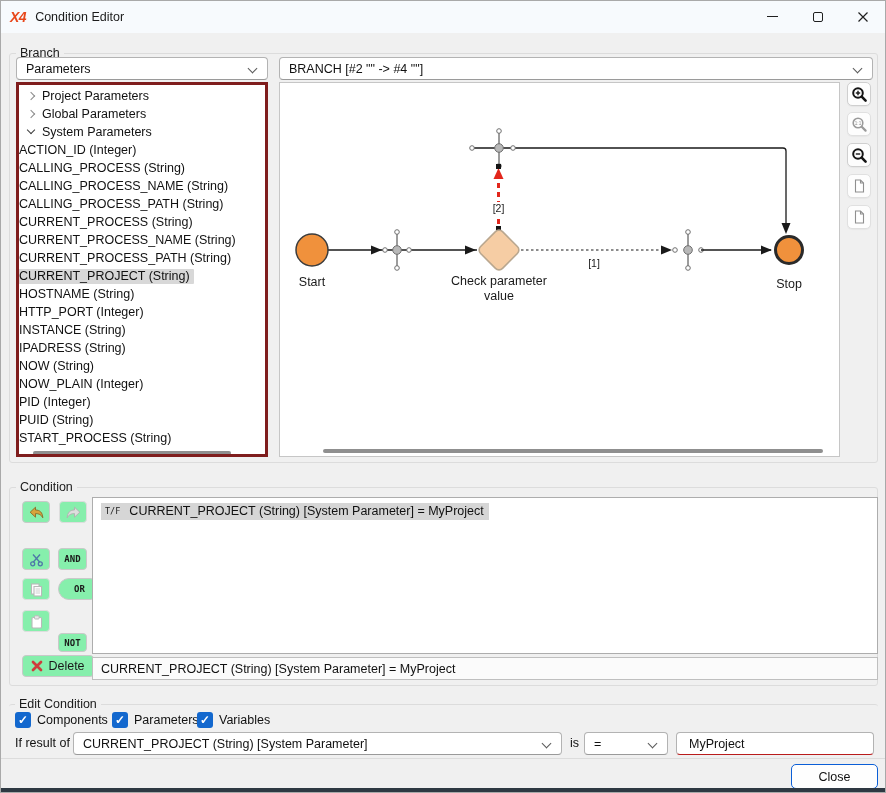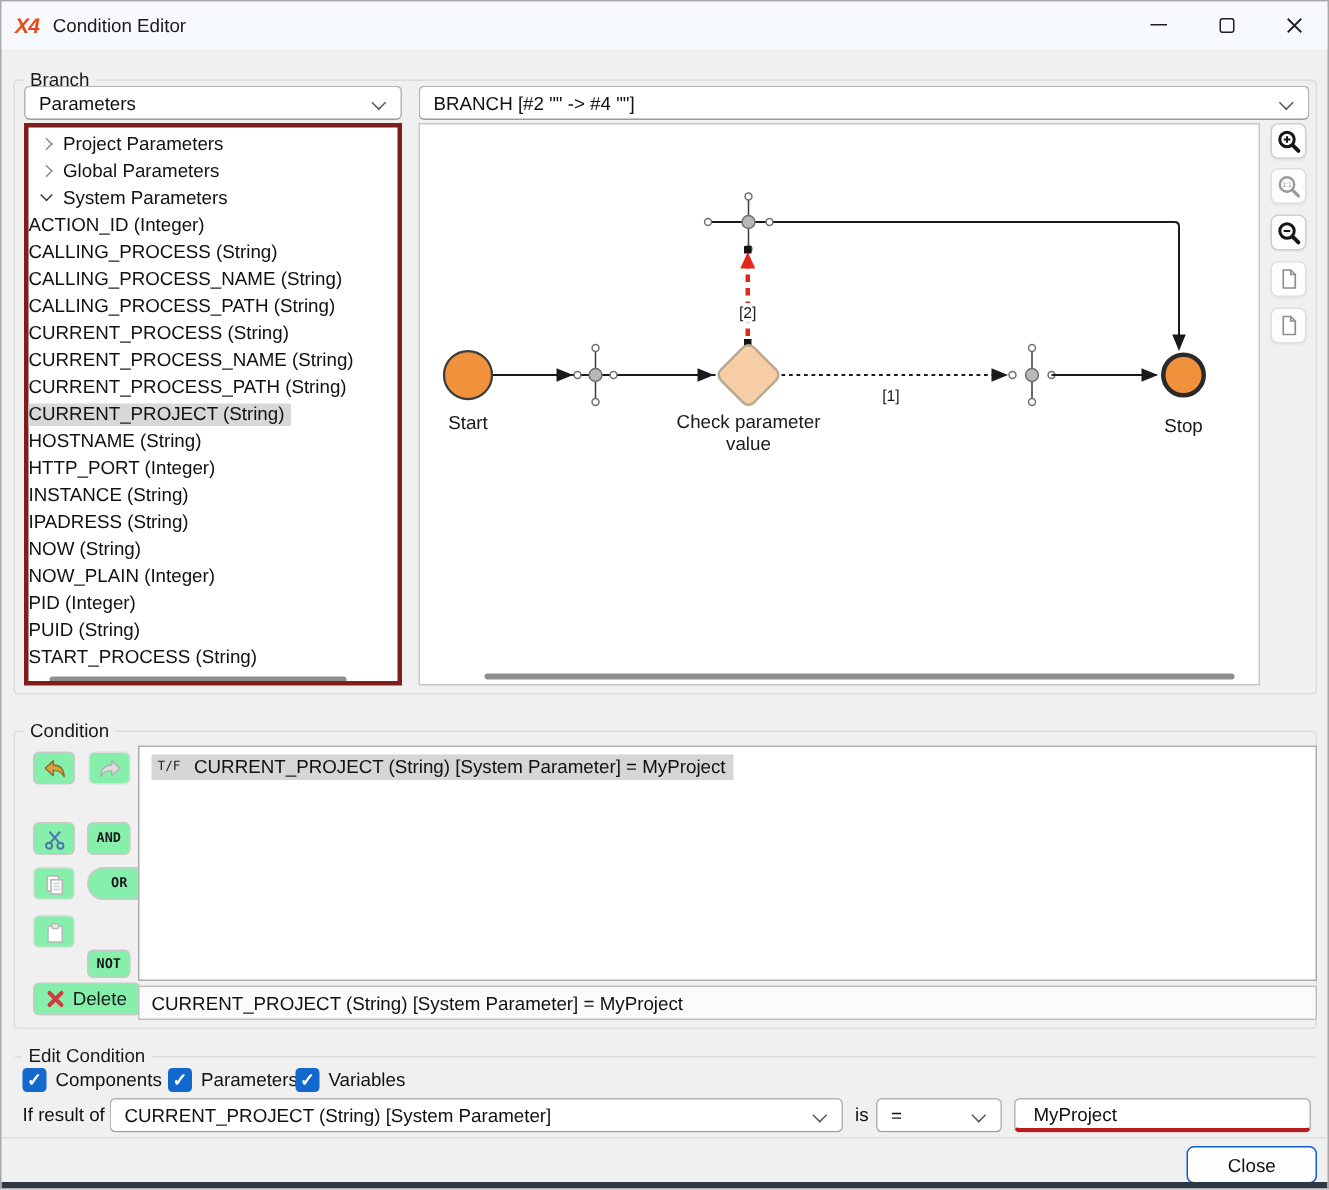--- a/index.html
+++ b/index.html
@@ -18,21 +18,21 @@
   .tb-ctl { width:45px; height:31px; display:flex; align-items:center; justify-content:center; }
   .min-glyph { width:11px; border-top:1.3px solid #1f1f1f; }
   .max-glyph { width:10px; height:10px; border:1.3px solid #1f1f1f; border-radius:2px; }
   
   .group { position:absolute; border:1px solid #dcdcdc; border-radius:3px; }
   .group-label { position:absolute; top:-9px; left:6px; background:#f0f0f0; padding:0 4px; font-size:12.5px; color:#1a1a1a; line-height:16px; }
   
   .combo { position:absolute; background:#fff; border:1px solid #b3b3b3; border-bottom-color:#9a9a9a; border-radius:4px; display:flex; align-items:center; padding:0 24px 0 9px; font-size:12.5px; color:#111; }
   .combo .chev { position:absolute; right:11px; top:7px; width:7px; height:7px; border-right:1.3px solid #5a5a5a; border-bottom:1.3px solid #5a5a5a; transform:rotate(45deg); }
   .textfield { position:absolute; background:#fff; border:1px solid #b3b3b3; border-radius:4px; padding:0 8px; font-size:12.5px; font-family:"Liberation Sans", sans-serif; color:#111; }
-  .textfield.focused { border-bottom:3px solid #b91c1c;padding-left:12px; }
+  .textfield.focused { border-bottom:1px solid #b91c1c;padding-left:12px; }
   
   .tree { position:absolute; background:#fff; border:3px solid #7f1d1d; overflow:hidden; }
   .trow { height:18px; display:flex; align-items:center; font-size:12.5px; color:#111; white-space:nowrap; }
   .trow.l0 { padding-left:7px; }
   .trow.l1 { }
   .tchev { width:10px; height:10px; position:relative; margin-right:6px; flex:0 0 10px; }
   .tchev::after { content:""; position:absolute; left:2px; top:2px; width:5px; height:5px; border-right:1.3px solid #8a8a8a; border-bottom:1.3px solid #8a8a8a; transform:rotate(-45deg); }
   .tchev.open::after { border-color:#3c3c3c; transform:rotate(45deg); top:0px; }
   .tsel { background:#d8d8d8; padding:0 4px 1px; margin-left:-4px; border-radius:1px; }
   .hscroll { position:absolute; height:4px; background:#8f8f8f; border-radius:2px; }

